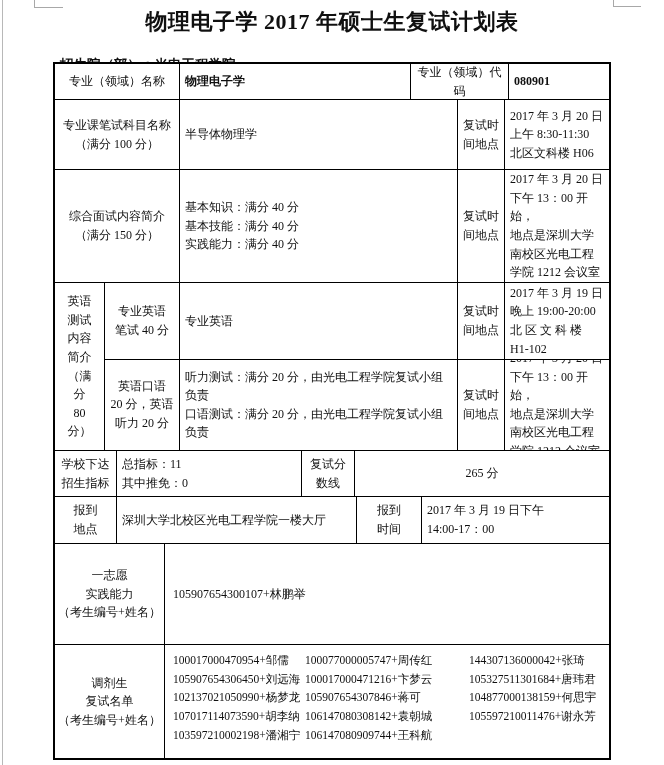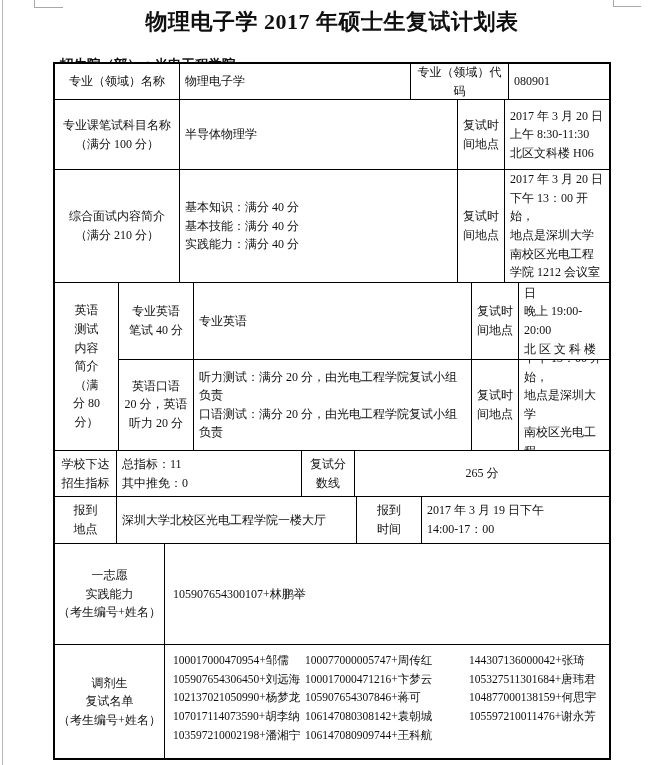--- a/index.html
+++ b/index.html
@@ -26,21 +26,21 @@
   .r:last-child{border-bottom:none;}
   .c{
     border-right:1.5px solid #000;box-sizing:border-box;
     padding:2px 5px;font-size:12px;line-height:1.55;
     white-space:pre-line;display:flex;align-items:center;overflow:hidden;
   }
   .c:last-child{border-right:none;}
   .cen{justify-content:center;text-align:center;}
   .lft{justify-content:flex-start;text-align:left;}
   .topv{align-items:flex-start;}
-  .b{font-weight:normal;}
+  .b{font-weight:bold;}
   .subcol{flex:1;display:flex;flex-direction:column;min-width:0;}
   .subr{display:flex;border-bottom:1.5px solid #000;box-sizing:border-box;}
   .subr:last-child{border-bottom:none;justify-content:center;}
   .idlist{font-size:11.5px;line-height:1.62;white-space:pre-line;}
   .cols3{display:flex;align-items:flex-start;width:100%;}
 </style>
 </head>
 <body>
 
 <div class="page-edge"></div>
@@ -66,35 +66,35 @@
     <div class="c lft" style="width:278px">半导体物理学</div>
     <div class="c cen" style="width:47px;padding:2px 3px">复试时
 间地点</div>
     <div class="c lft" style="flex:1">2017 年 3 月 20 日
 上午 8:30-11:30
 北区文科楼 H06</div>
   </div>
 
   <div class="r" style="height:113px">
     <div class="c cen" style="width:125px">综合面试内容简介
-（满分 210 分）</div>
+（满分 150 分）</div>
     <div class="c lft" style="width:278px">基本知识：满分 40 分
 基本技能：满分 40 分
 实践能力：满分 40 分</div>
     <div class="c cen" style="width:47px;padding:2px 3px">复试时
 间地点</div>
     <div class="c lft" style="flex:1">2017 年 3 月 20 日
 下午 13：00 开始，
 地点是深圳大学
 南校区光电工程
 学院 1212 会议室</div>
   </div>
 
   <div class="r" style="height:168px">
-    <div class="c cen" style="width:64px;padding:2px 18px">英语
+    <div class="c cen" style="width:50px;padding:2px 18px">英语
 测试
 内容
 简介
 （满
 分 80
 分）</div>
     <div class="subcol">
       <div class="subr" style="height:77px">
         <div class="c cen" style="width:75px">专业英语
 笔试 40 分</div>

